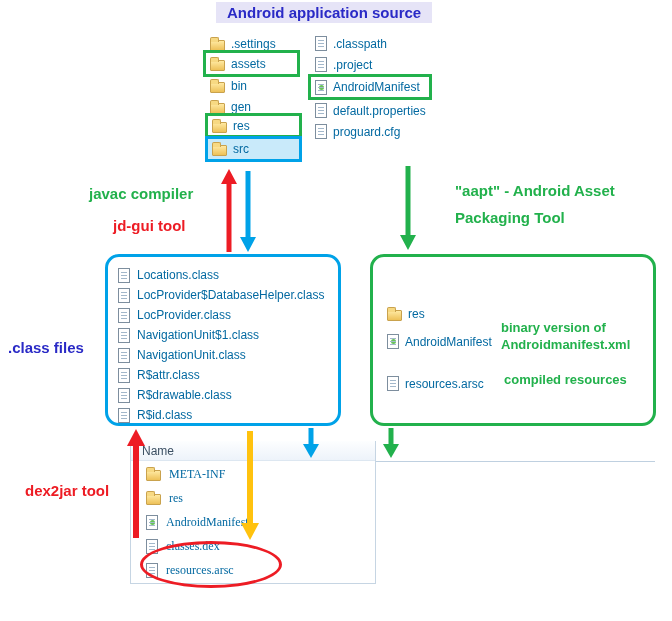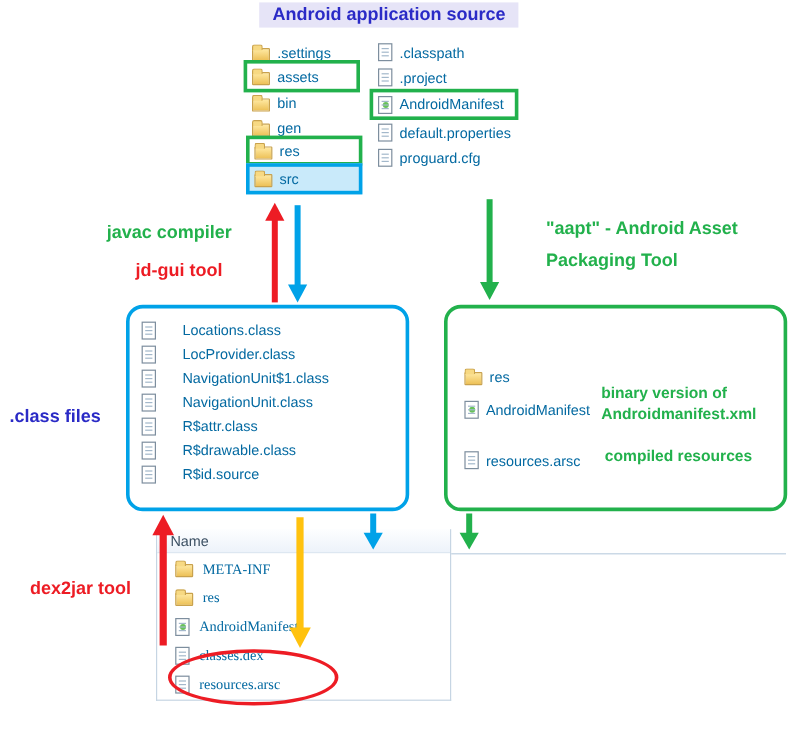--- a/index.html
+++ b/index.html
@@ -24,21 +24,21 @@
   .manifest-icon::before{content:"";position:absolute;left:3px;top:4px;width:5px;height:5px;border-radius:50%;background:#67c259;}
 
   .hl-box{display:flex;align-items:center;padding:0 4px;}
   .hl-box .row{height:100%;}
   .hl-green{border:3px solid var(--green);background:transparent;}
   .hl-blue{border:3px solid var(--arrow-blue);background:#c9eafa;}
 
   #title{left:216px;top:2px;background:#e6e4f7;padding:2px 11px;}
 
   #class-box{left:105px;top:254px;width:236px;height:172px;border:3px solid var(--arrow-blue);border-radius:14px;background:#fff;padding:8px 0 0 10px;}
-  #class-box .row{height:20px;gap:22px;}
+  #class-box .row{height:20px;gap:7px;}
 
   #res-box{left:370px;top:254px;width:286px;height:172px;border:3px solid var(--green);border-radius:14px;background:#fff;}
   .note{font-weight:bold;font-size:13px;color:var(--green);line-height:17px;white-space:nowrap;}
 
   #apk-topline{left:130px;top:461px;width:525px;height:1px;background:#bfd0e0;}
   #apk-panel{left:130px;top:441px;width:246px;height:143px;border:1px solid #c6d5e3;border-top:none;background:#fff;}
   #apk-header{position:absolute;left:0;top:0;width:100%;height:20px;background:linear-gradient(#fdfeff,#edf3fa);border-bottom:1px solid #dde7f1;display:flex;align-items:center;padding-left:11px;font-size:12px;color:#3c5063;}
   .apk-row{position:absolute;left:15px;display:flex;align-items:center;gap:8px;height:22px;white-space:nowrap;font-family:Liberation Serif, serif;}
 
   #dex-oval{left:140px;top:541px;width:142px;height:47px;border:3px solid var(--red);border-radius:50%;z-index:5;background:transparent;}
@@ -119,41 +119,45 @@
 <div class="abs big red-text" style="left:25px;top:482px;">dex2jar tool</div>
 <div class="abs big red-text" style="left:268px;top:474px;">dex Compiler</div>
 
 <div id="class-box" class="abs">
   <div class="row">
     <span class="file-icon"></span>
     <span class="flabel">Locations.class</span>
   </div>
   <div class="row">
     <span class="file-icon"></span>
+    <span class="flabel">LocProvider$DatabaseHelper.class</span>
+  </div>
+  <div class="row">
+    <span class="file-icon"></span>
     <span class="flabel">LocProvider.class</span>
   </div>
   <div class="row">
     <span class="file-icon"></span>
     <span class="flabel">NavigationUnit$1.class</span>
   </div>
   <div class="row">
     <span class="file-icon"></span>
     <span class="flabel">NavigationUnit.class</span>
   </div>
   <div class="row">
     <span class="file-icon"></span>
     <span class="flabel">R$attr.class</span>
   </div>
   <div class="row">
     <span class="file-icon"></span>
     <span class="flabel">R$drawable.class</span>
   </div>
   <div class="row">
     <span class="file-icon"></span>
-    <span class="flabel">R$id.source</span>
+    <span class="flabel">R$id.class</span>
   </div>
 </div>
 
 <div id="res-box" class="abs">
   <div class="row" style="position:absolute;left:14px;top:46px;">
     <span class="folder-icon"></span>
     <span class="flabel">res</span>
   </div>
   <div class="row" style="position:absolute;left:14px;top:74px;">
     <span class="file-icon manifest-icon"></span>

